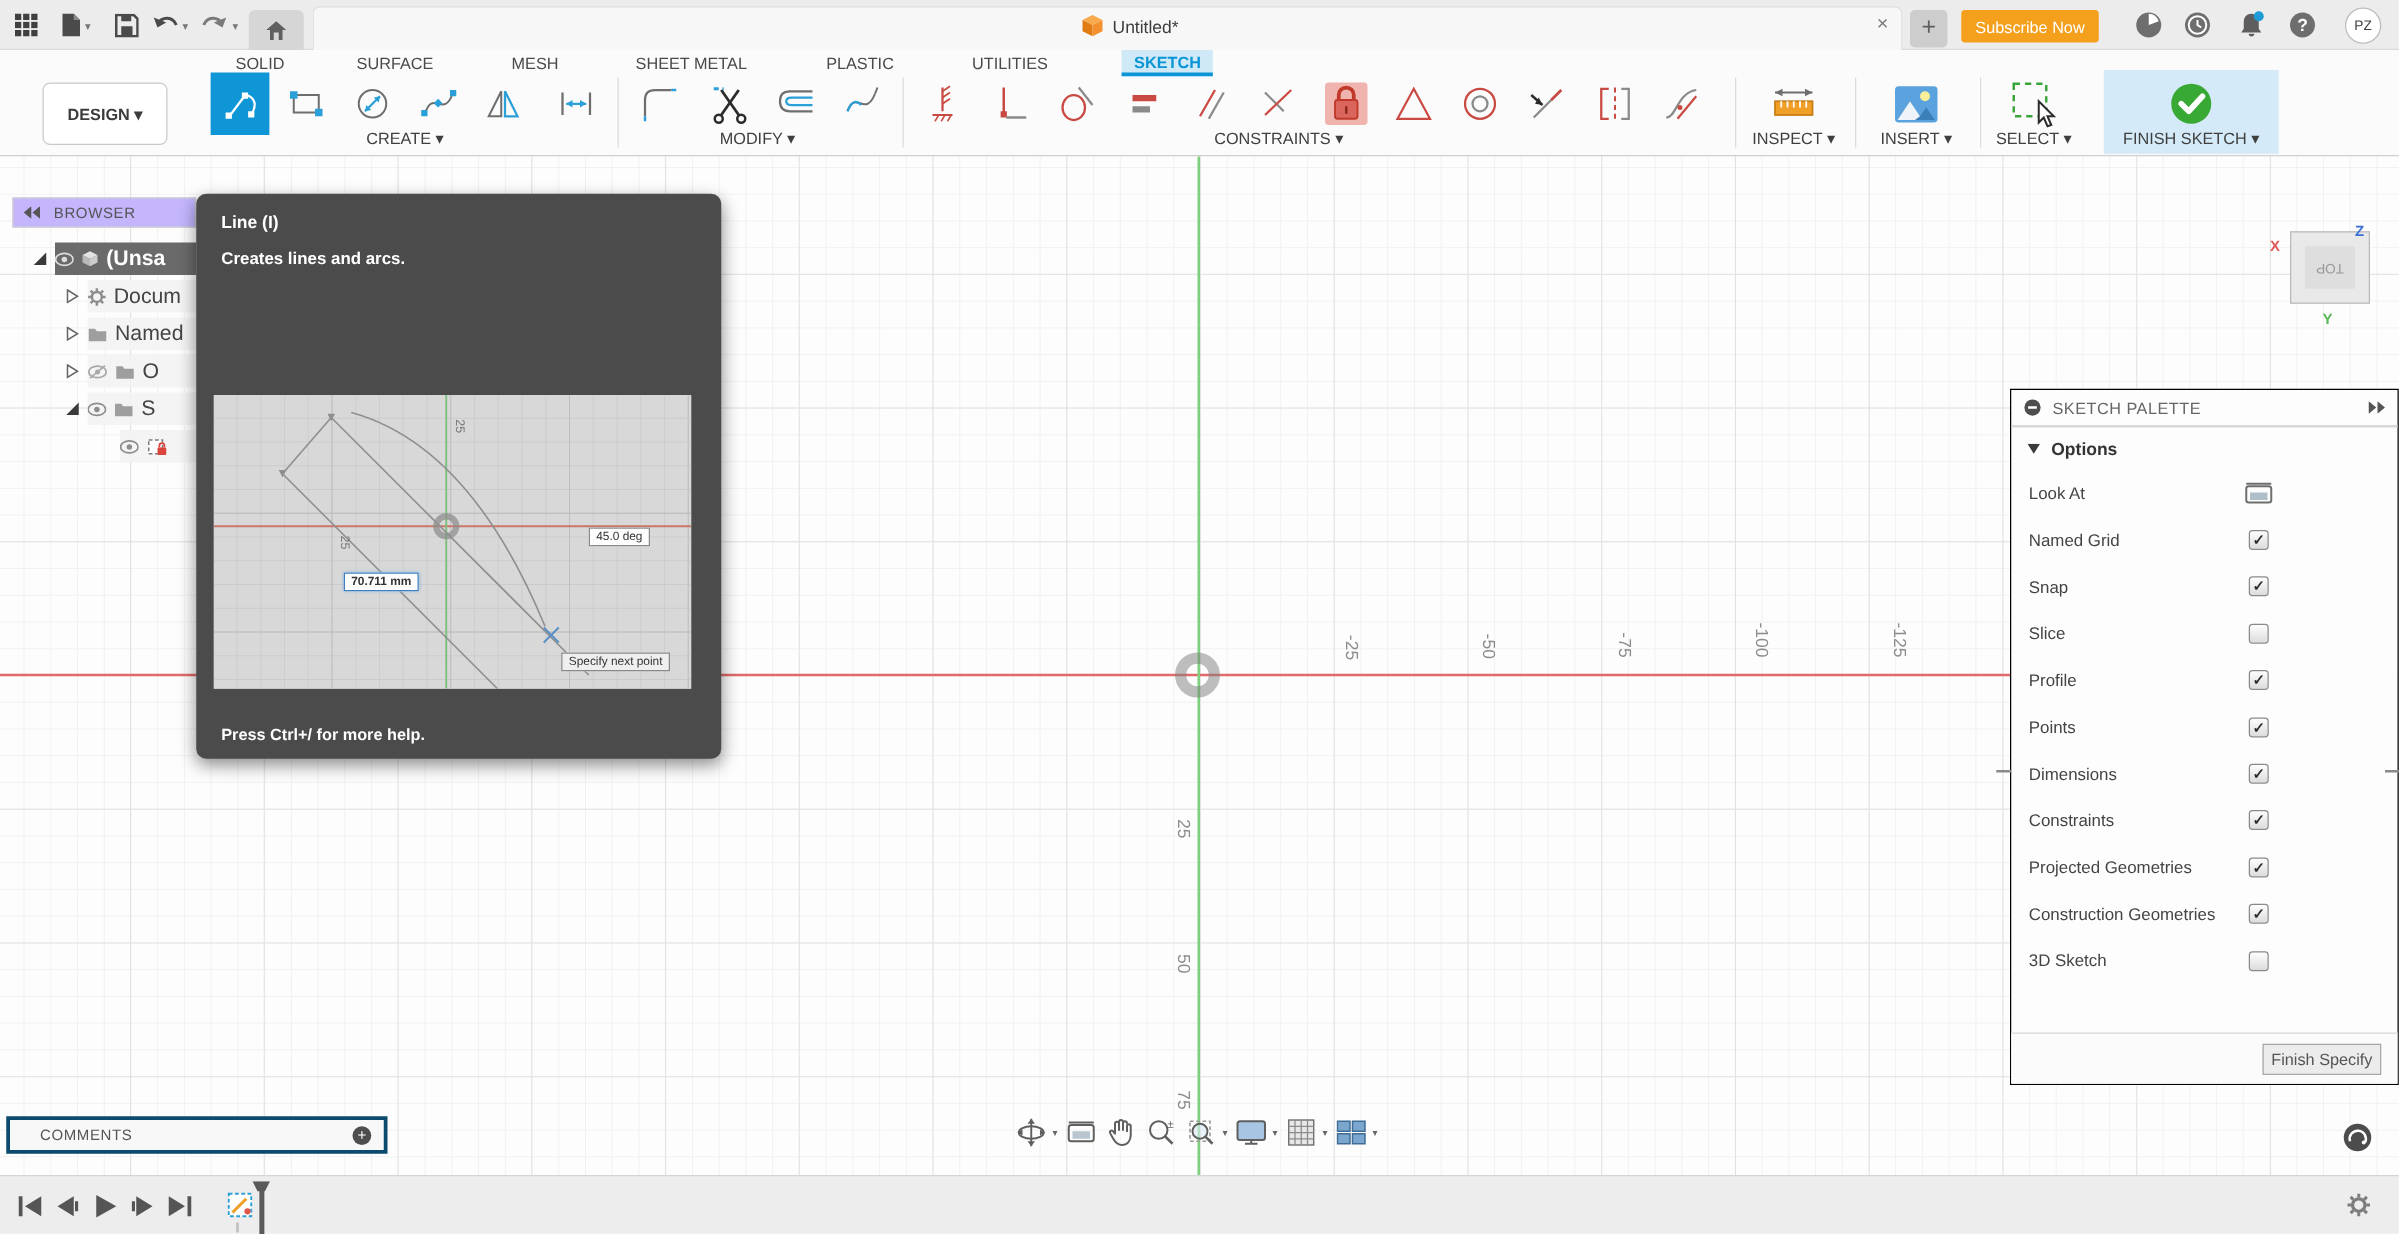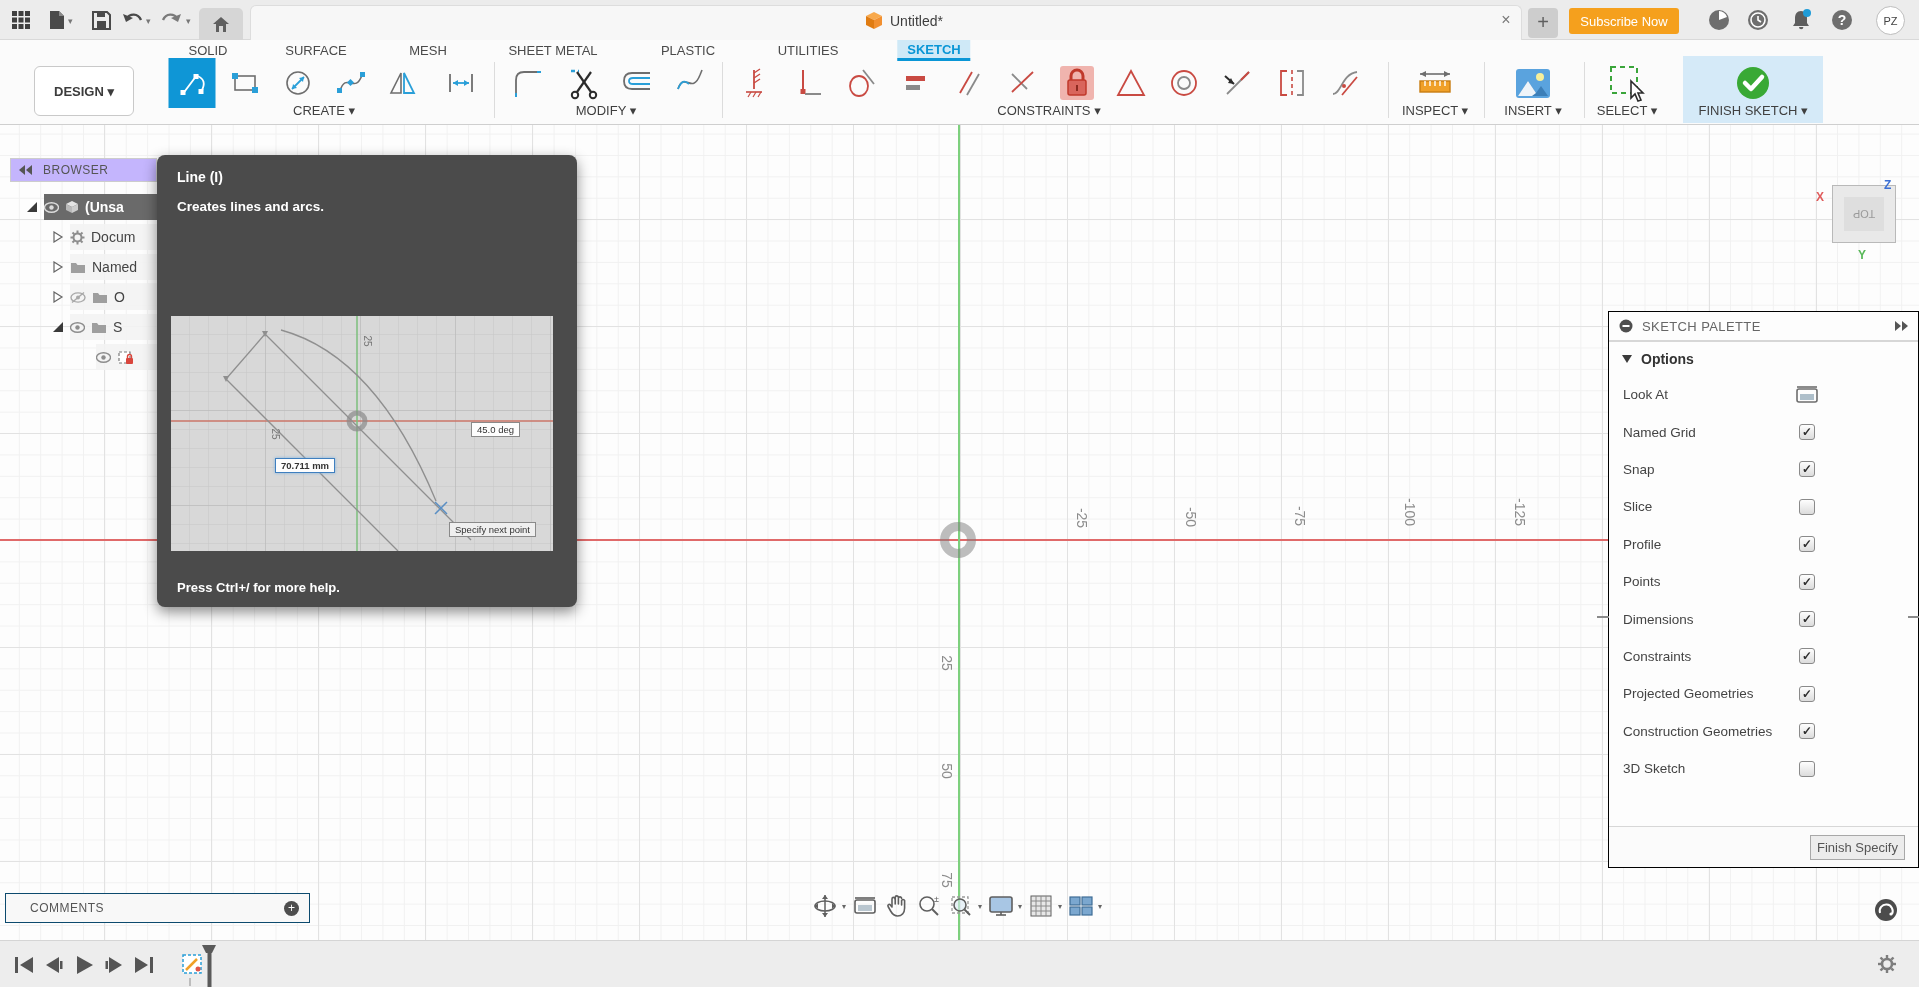--- a/index.html
+++ b/index.html
@@ -45,21 +45,21 @@
   #origin-dot{left:940px;top:522px;width:36px;height:36px;border-radius:50%;border:9px solid rgba(125,125,125,.5);z-index:2}
   .axlab{position:absolute;font-size:14px;color:#8c8c8c;white-space:nowrap;z-index:2;transform:translate(-50%,-50%) rotate(90deg)}
 
   
   #viewcube{left:1832px;top:185px;width:64px;height:58px;background:#e9e9e9;border:1px solid #b9b9b9;display:flex;align-items:center;justify-content:center;z-index:3}
   #viewcube-face{width:40px;height:34px;background:#dedede;display:flex;align-items:center;justify-content:center;font-size:11px;color:#9a9a9a;transform:rotate(180deg)}
   .vcax{position:absolute;font-size:12px;font-weight:bold;z-index:3}
 
   
   #browser-header{left:10px;top:158px;width:147px;height:24px;background:#c4b5fd;border:1px solid #ccc;display:flex;align-items:center;gap:10px;padding:0 8px;font-size:12px;color:#555;letter-spacing:.5px;z-index:4}
-  .brow{position:absolute;left:44px;width:113px;height:26px;display:flex;align-items:center;gap:6px;font-size:14px;color:#444;background:rgba(243,243,243,.9);z-index:4;overflow:hidden}
+  .brow{position:absolute;left:44px;width:113px;height:26px;display:flex;align-items:center;gap:6px;font-size:17px;color:#444;background:rgba(243,243,243,.9);z-index:4;overflow:hidden}
   .brow.sel{background:#6a6a6a;color:#fff;font-weight:bold}
   .bexp{position:absolute;width:12px;height:12px;z-index:4}
 
   
   #tooltip{left:157px;top:155px;width:420px;height:452px;background:#4b4b4b;border-radius:8px;box-shadow:0 5px 14px rgba(0,0,0,.45);color:#fff;z-index:10;padding:14px 20px}
   #tooltip .tt-title{font-size:14px;font-weight:bold;margin-bottom:14px}
   #tooltip .tt-sum{font-size:13.5px;font-weight:bold;margin-bottom:26px}
   #tooltip .tt-detail{font-size:13.5px;font-weight:bold;line-height:1.45;width:385px}
   #tt-image{position:absolute;left:14px;top:161px;width:382px;height:235px;background:#d8d8d8}
   #tt-footer{position:absolute;left:20px;top:425px;font-size:13px;font-weight:bold}
@@ -72,21 +72,21 @@
   #palette-opts-title{height:34px;display:flex;align-items:center;gap:9px;padding:0 13px;font-weight:bold;color:#333;font-size:14px}
   .prow{height:37.4px;display:flex;align-items:center;padding:0 14px;position:relative}
   .plabel{flex:1}
   .cb{position:absolute;left:190px;width:16px;height:16px;border:1px solid #8a8a8a;border-radius:3px;background:linear-gradient(#fefefe,#dcdcdc);display:flex;align-items:center;justify-content:center;font-size:12px;color:#2e2e2e}
   .cb.on::after{content:"\2713";font-weight:bold}
   #palette-footer{position:absolute;left:0;bottom:0;width:100%;height:41px;border-top:1px solid #d7d7d7;background:#fbfbfb}
   #finish-sketch-btn{position:absolute;right:13px;top:8px;width:95px;height:25px;background:#ececec;border:1px solid #a8a8a8;font-size:13px;color:#555;display:flex;align-items:center;justify-content:center;font-family:"Liberation Sans",sans-serif}
   .pal-dash{position:absolute;width:12px;height:2px;background:#8a8a8a;z-index:7}
 
   
-  #comments-bar{left:5px;top:893px;width:305px;height:30px;background:#f8f8f8;border:1px solid #0c4a6e;display:flex;align-items:center;z-index:5}
+  #comments-bar{left:5px;top:893px;width:305px;height:30px;background:#f8f8f8;border:3px solid #0c4a6e;display:flex;align-items:center;z-index:5}
   #comments-label{margin-left:24px;font-size:12px;color:#555;letter-spacing:.5px}
   #comments-add{position:absolute;right:10px;width:15px;height:15px;border-radius:50%;background:#4e4e4e;color:#fff;font-size:12px;line-height:14px;text-align:center}
   #timeline{left:0;top:940px;width:1919px;height:47px;background:#ededed;border-top:1px solid #d5d5d5;z-index:20}
   .pb{position:absolute;top:12px;width:24px;height:24px}
   #navbar{left:812px;top:891px;height:30px;display:flex;align-items:center;gap:6px;z-index:5}
   .nav-ic{width:26px;height:26px;display:flex;align-items:center;justify-content:center}
   .nav-caret{font-size:8px;color:#666;margin-left:-2px}
 </style>
 </head>
 <body>
@@ -387,21 +387,21 @@
         <line x1="17" y1="4" x2="17" y2="30" stroke="#c94a42" stroke-width="1.6" stroke-dasharray="4 3"></line>
       </svg>
   </div>
   <div class="tool" style="left:1345px">
     <svg width="34" height="34" viewBox="0 0 34 34">
         <path d="M5,28 C13,28 14,8 29,6" fill="none" stroke="#8a8a8a" stroke-width="1.8"></path>
         <line x1="14" y1="29" x2="29" y2="11" stroke="#c94a42" stroke-width="1.8"></line>
         <circle cx="16" cy="20" r="2" fill="#c94a42"></circle>
       </svg>
   </div>
-  <div class="grp" style="left:1049px">CONSTRAINTS ▾</div>
+  <div class="grp" style="left:1023px">CONSTRAINTS ▾</div>
   <div class="rdiv" style="left:1388px"></div>
 
   <div class="tool" style="left:1435px">
     <svg width="38" height="36" viewBox="0 0 38 36">
         <line x1="4" y1="9" x2="34" y2="9" stroke="#6e6e6e" stroke-width="1.6"></line>
         <path d="M4,9 l6,-3 v6 z" fill="#6e6e6e"></path>
         <path d="M34,9 l-6,-3 v6 z" fill="#6e6e6e"></path>
         <rect x="4" y="16" width="30" height="11" fill="#f0a028" stroke="#c87d12" stroke-width="1.4"></rect>
         <g stroke="#fff" stroke-width="1.4">
           <line x1="9" y1="16" x2="9" y2="21"></line>

